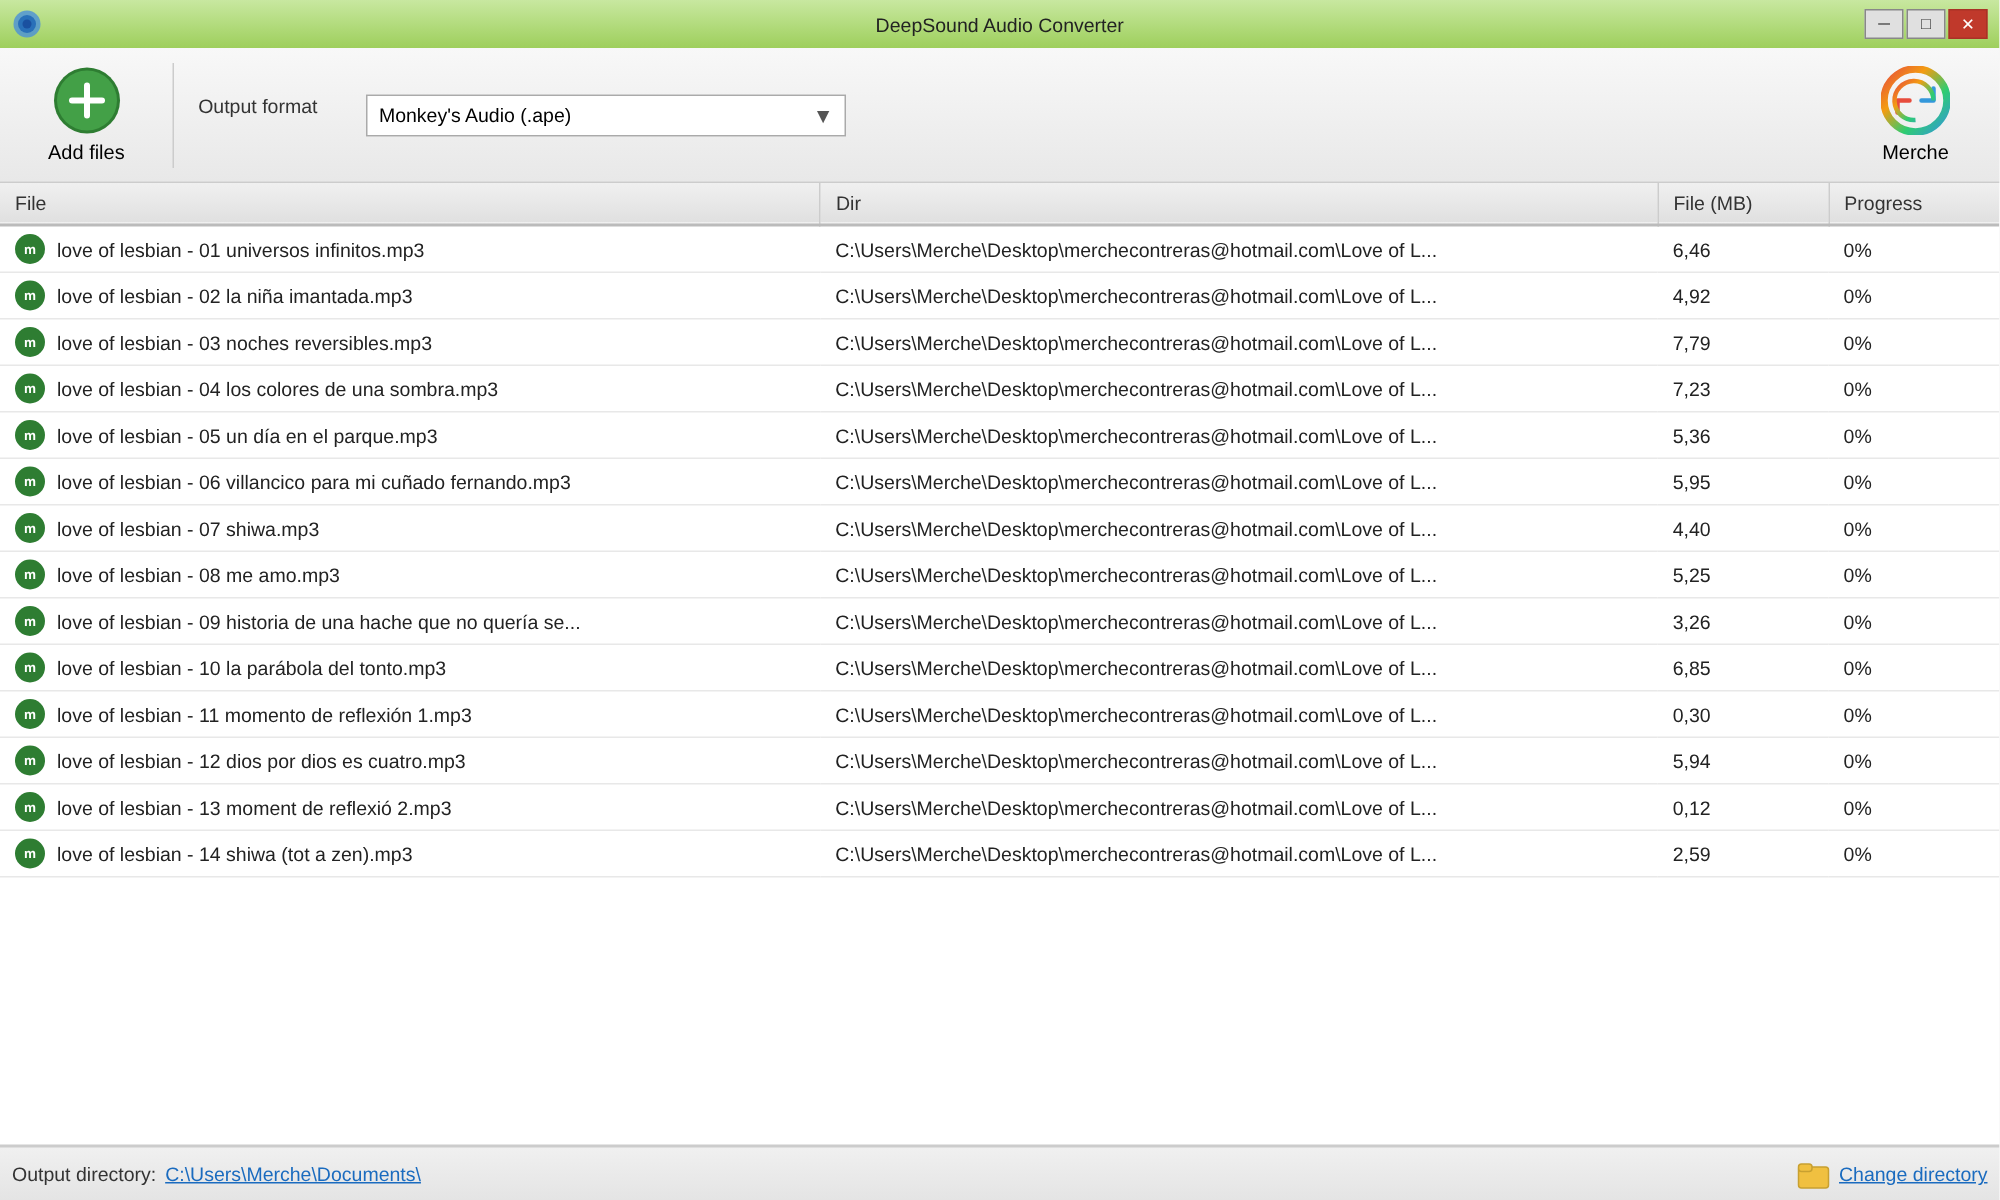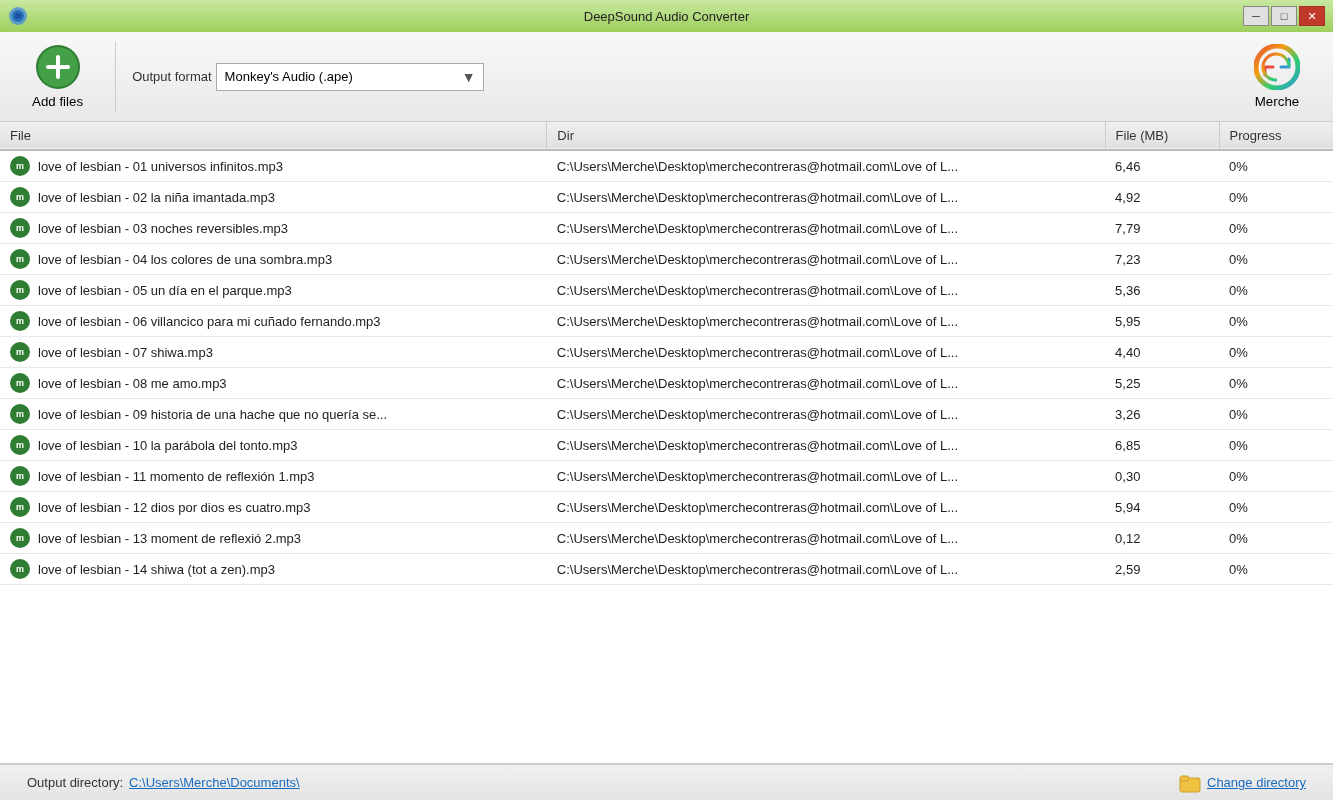--- a/index.html
+++ b/index.html
@@ -91,31 +91,31 @@
       height: 46px;
     }
     .toolbar-separator {
       width: 1px;
       height: 70px;
       background: #ccc;
       margin: 0 16px;
     }
     .format-section {
       display: flex;
-      align-items: center;
-      gap: 4px;
+      align-items: flex-start;
+      gap: 32px;
       flex: 1;
     }
     .format-label {
       font-size: 13px;
       color: #333;
       white-space: nowrap;
     }
     .format-select {
-      width: 268px;
+      width: 320px;
       height: 28px;
       border: 1px solid #aaa;
       background: white;
       padding: 2px 8px;
       font-size: 13px;
       cursor: pointer;
       appearance: none;
       -webkit-appearance: none;
       background-image: none;
     }
@@ -206,21 +206,21 @@
     .col-size { width: 100px; }
     .col-progress { width: 100px; }
 
     
     .statusbar {
       height: 36px;
       background: linear-gradient(to bottom, #f0f0f0, #e4e4e4);
       border-top: 1px solid #ccc;
       display: flex;
       align-items: center;
-      padding: 0 27px;
+      padding: 0 8px;
       justify-content: space-between;
     }
     .output-dir-section {
       display: flex;
       align-items: center;
       gap: 6px;
       font-size: 13px;
     }
     .output-dir-label { color: #333; }
     .output-dir-path { color: #1a6bbf; text-decoration: underline; cursor: pointer; }

